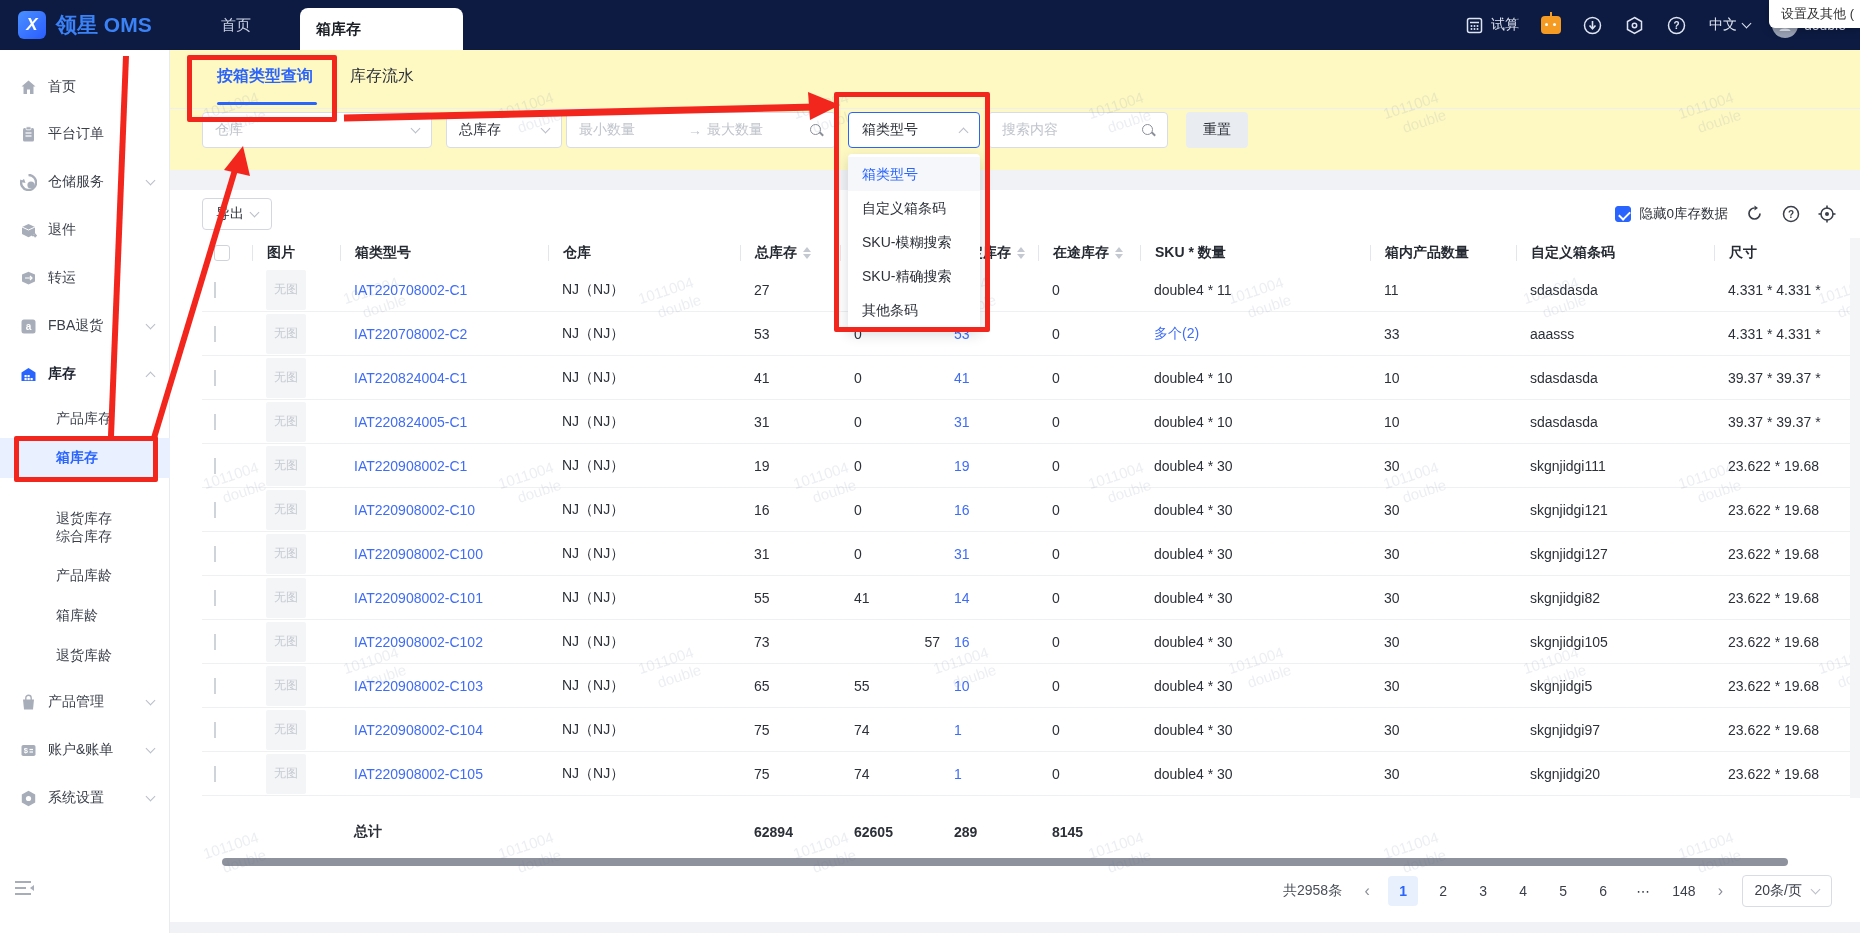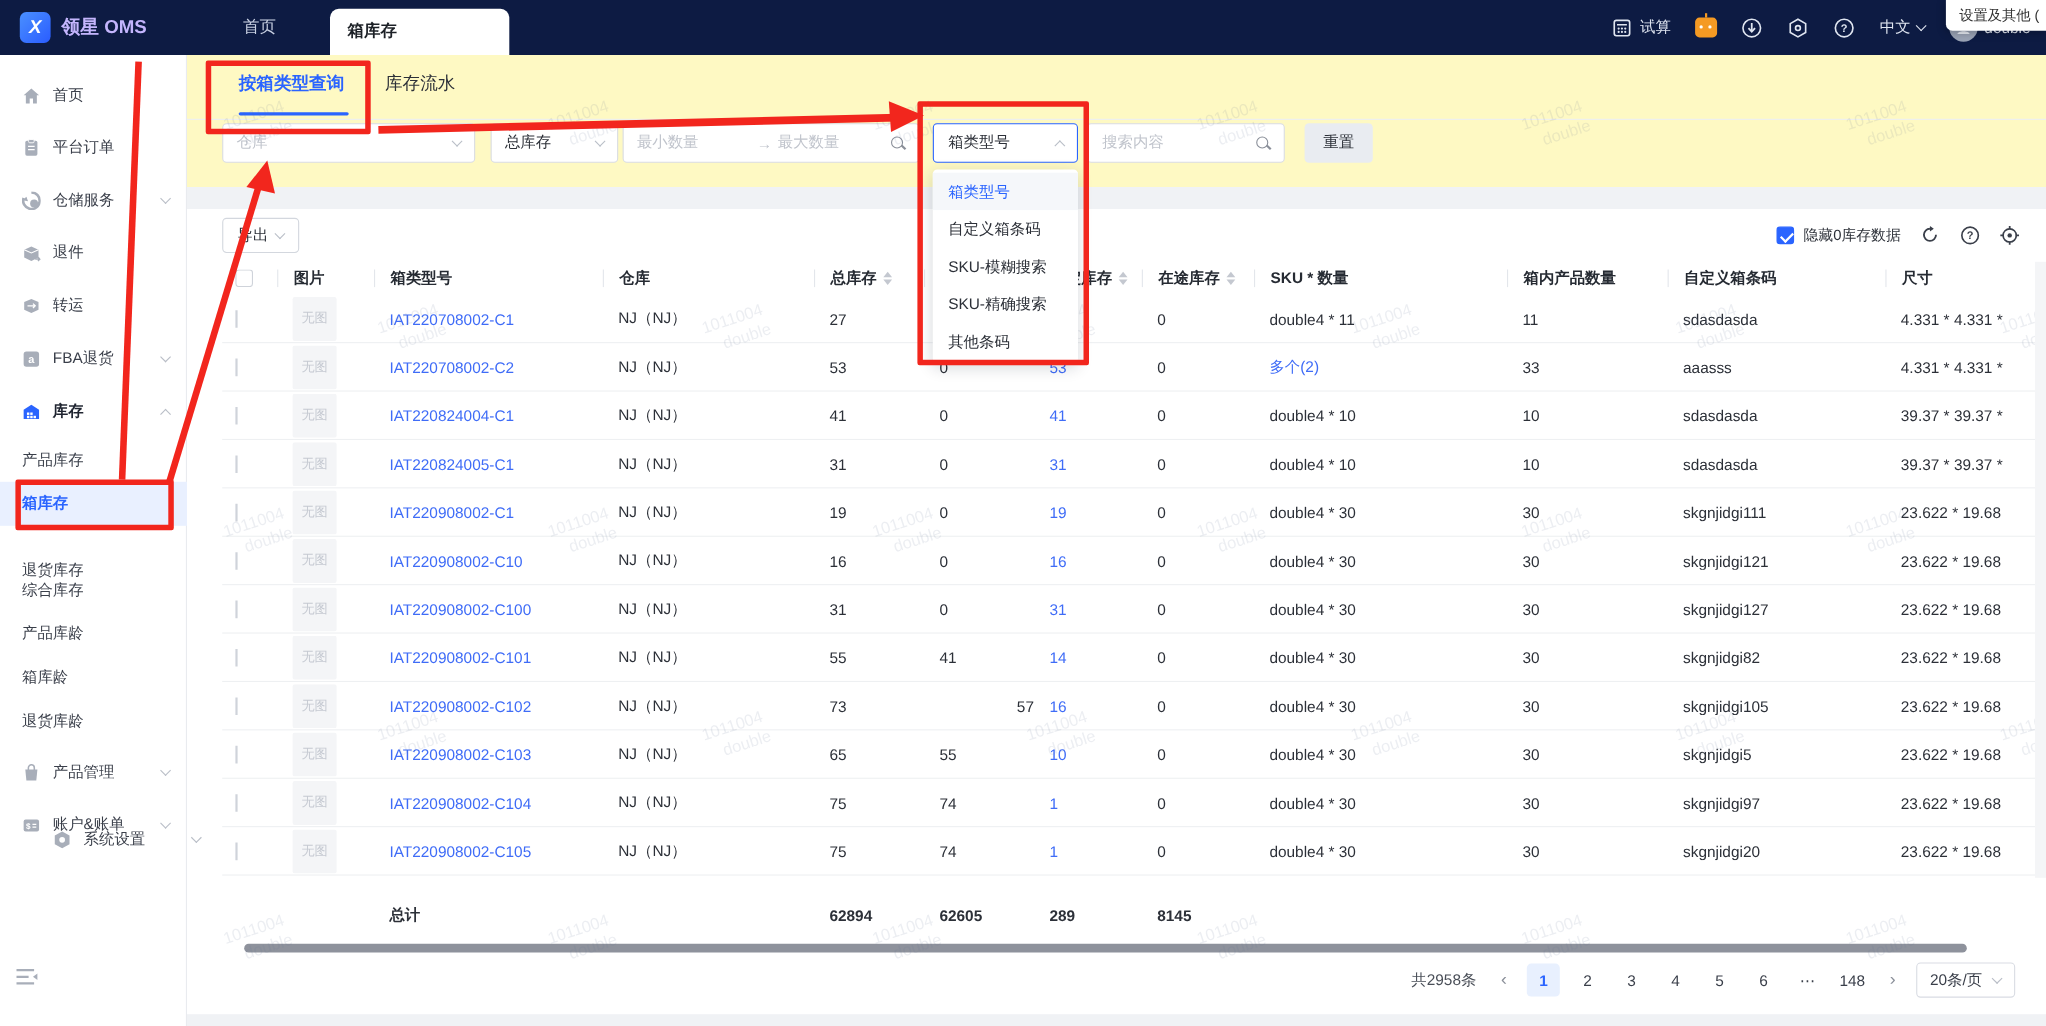--- a/index.html
+++ b/index.html
@@ -3,21 +3,21 @@
 <meta charset="utf-8">
 <style>
   * { margin:0; padding:0; box-sizing:border-box; }
   html,body { width:1860px; height:933px; overflow:hidden; font-family:"Liberation Sans","DejaVu Sans",sans-serif; background:#f0f2f5; position:relative; }
 
   
   .topbar { position:absolute; left:0; top:0; width:1860px; height:50px; background:#0d1b43; z-index:20; }
   .logo-box { position:absolute; left:18px; top:11px; width:28px; height:28px; border-radius:6px;
               background:linear-gradient(135deg,#4a90ff,#2a5cff); color:#fff; font-weight:bold; font-size:17px;
               display:flex; align-items:center; justify-content:center; font-style:italic; }
-  .brand { position:absolute; left:56px; top:0; height:50px; line-height:50px; color:#c4b5fd; font-size:17px; font-weight:bold; }
+  .brand { position:absolute; left:56px; top:0; height:50px; line-height:50px; color:#3b82f6; font-size:21px; font-weight:bold; }
   .nav-home { position:absolute; left:205px; top:0; height:50px; line-height:50px; width:62px; text-align:center; color:#c9d1e3; font-size:15px; }
   .nav-active-tab { position:absolute; left:300px; top:8px; height:42px; width:163px; background:#fff; border-radius:8px 8px 0 0; }
   .nav-active-tab span { display:block; margin-left:16px; line-height:42px; font-size:15px; font-weight:bold; color:#1c2026; }
   .tb-right { position:absolute; right:0; top:0; height:50px; display:flex; align-items:center; color:#dfe5f0; z-index:21; }
   .tb-item { display:flex; align-items:center; gap:6px; font-size:14px; margin-right:22px; }
   .tb-icon { width:20px; height:20px; display:inline-flex; align-items:center; justify-content:center; }
   .robot { width:20px; height:18px; background:#f59a23; border-radius:4px; position:relative; }
   .robot:before { content:""; position:absolute; left:4px; top:7px; width:3px; height:3px; border-radius:50%; background:#fff; box-shadow:8px 0 0 #fff; }
   .robot:after { content:""; position:absolute; left:9px; top:-4px; width:2px; height:4px; background:#f59a23; }
   .avatar { width:26px; height:26px; border-radius:50%; background:#9aa3b5; display:inline-flex; align-items:center; justify-content:center; }
@@ -27,21 +27,21 @@
   .tooltip-corner { position:absolute; right:0; top:0; height:28px; background:#fff; z-index:70;
                     border-radius:0 0 0 6px; box-shadow:0 2px 8px rgba(0,0,0,.25); padding:0 6px 0 12px;
                     line-height:28px; font-size:13px; color:#333; white-space:nowrap; }
 
   
   .sidebar { position:absolute; left:0; top:50px; width:170px; bottom:0; background:#fff; border-right:1px solid #e9ebef; z-index:10; }
   .side-item { position:absolute; left:0; width:170px; height:40px; display:flex; align-items:center; font-size:14px; color:#3a3f4a; cursor:pointer; }
   .side-item .sicon { width:17px; height:17px; margin-left:20px; margin-right:11px; display:inline-flex; }
   .side-item .schev { position:absolute; right:16px; }
   .side-item.parent-active { color:#1f2430; font-weight:bold; }
-  .side-sub { padding-left:20px;font-family:Liberation Mono, monospace; }
+  .side-sub { padding-left:56px;font-family:Liberation Mono, monospace; }
   .side-sub.active { background:#e9f0ff; color:#2a64ff; font-weight:bold; }
   .collapse-btn { position:absolute; left:14px; bottom:36px; width:22px; height:18px; }
 
   
   .card1 { position:absolute; left:170px; top:50px; width:1690px; height:120px; background:#fef9c3; }
   .tab1 { position:absolute; left:47px; top:16px; font-size:16px; font-weight:bold; color:#2a64ff; }
   .tab1-underline { position:absolute; left:47px; top:52px; width:100px; height:3px; background:#2a64ff; border-radius:2px; }
   .tab2 { position:absolute; left:180px; top:16px; font-size:16px; color:#2c3038; }
   .tabs-border { position:absolute; left:0; top:58px; width:1690px; height:1px; background:#edeff2; }
 
@@ -306,21 +306,21 @@
         <svg width="17" height="17" viewBox="0 0 17 17">
           <rect x="1.5" y="3" width="14" height="11" rx="1.8" fill="#a8aeb9"></rect>
           <text x="5.8" y="11.4" font-size="7.5" text-anchor="middle" fill="#fff" font-family="Liberation Sans,sans-serif" font-weight="bold">$</text>
           <line x1="9.5" y1="7.5" x2="13" y2="7.5" stroke="#fff" stroke-width="1.2"></line>
           <line x1="9.5" y1="10" x2="13" y2="10" stroke="#fff" stroke-width="1.2"></line>
         </svg>
       </span>
       <span>账户&amp;账单</span>
       <span class="schev chev"></span>
     </div>
-    <div class="side-item" style="top: 693px; margin-left: 28px;">
+    <div class="side-item" style="top: 728px;">
       <span class="sicon">
         <svg width="17" height="17" viewBox="0 0 17 17">
           <path d="M8.5 0.8 L15.2 4.6 L15.2 12.4 L8.5 16.2 L1.8 12.4 L1.8 4.6 Z" fill="#a8aeb9"></path>
           <circle cx="8.5" cy="8.5" r="2.6" fill="#fff"></circle>
         </svg>
       </span>
       <span>系统设置</span>
       <span class="schev chev"></span>
     </div>
   </div>

